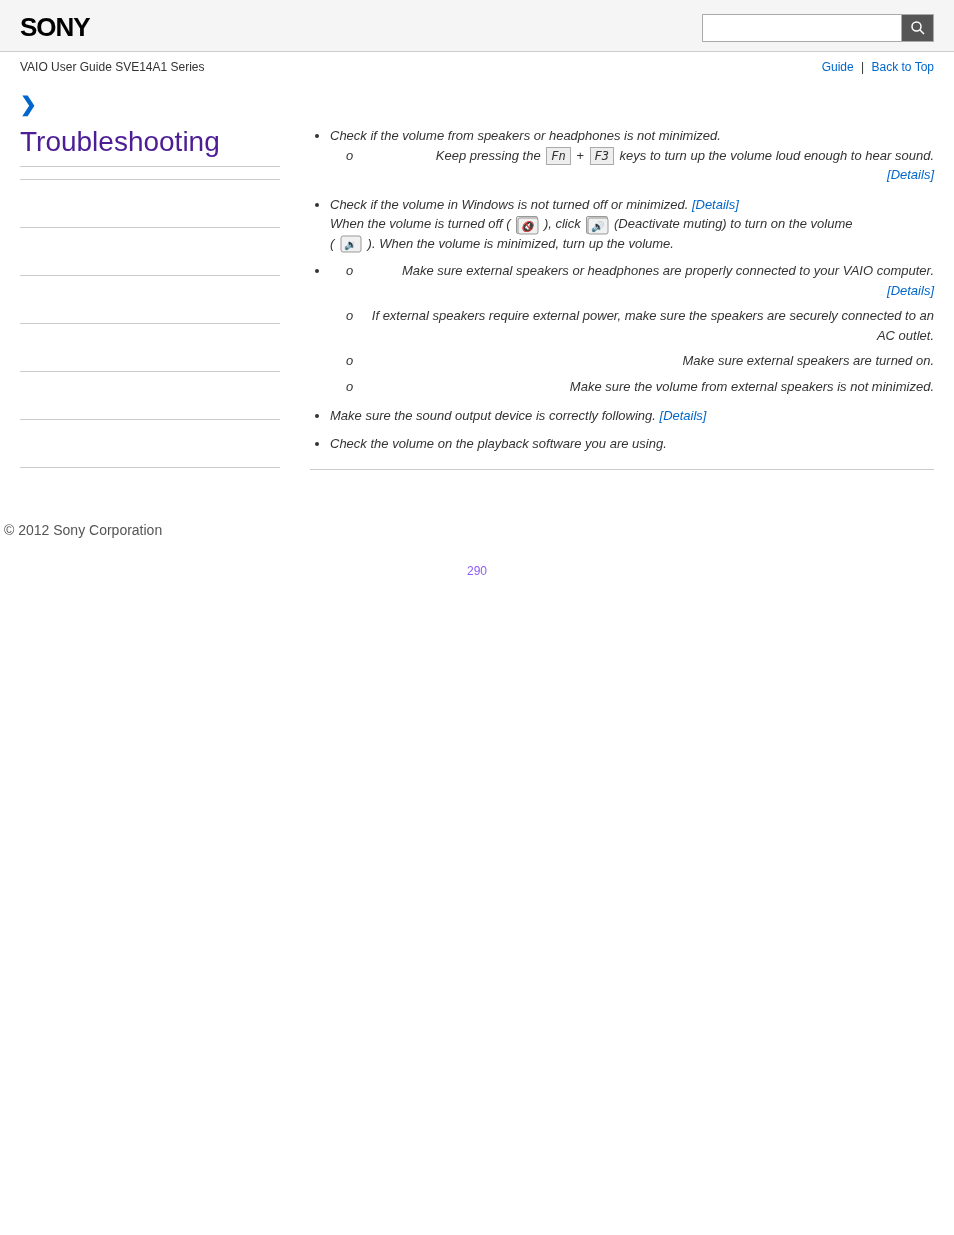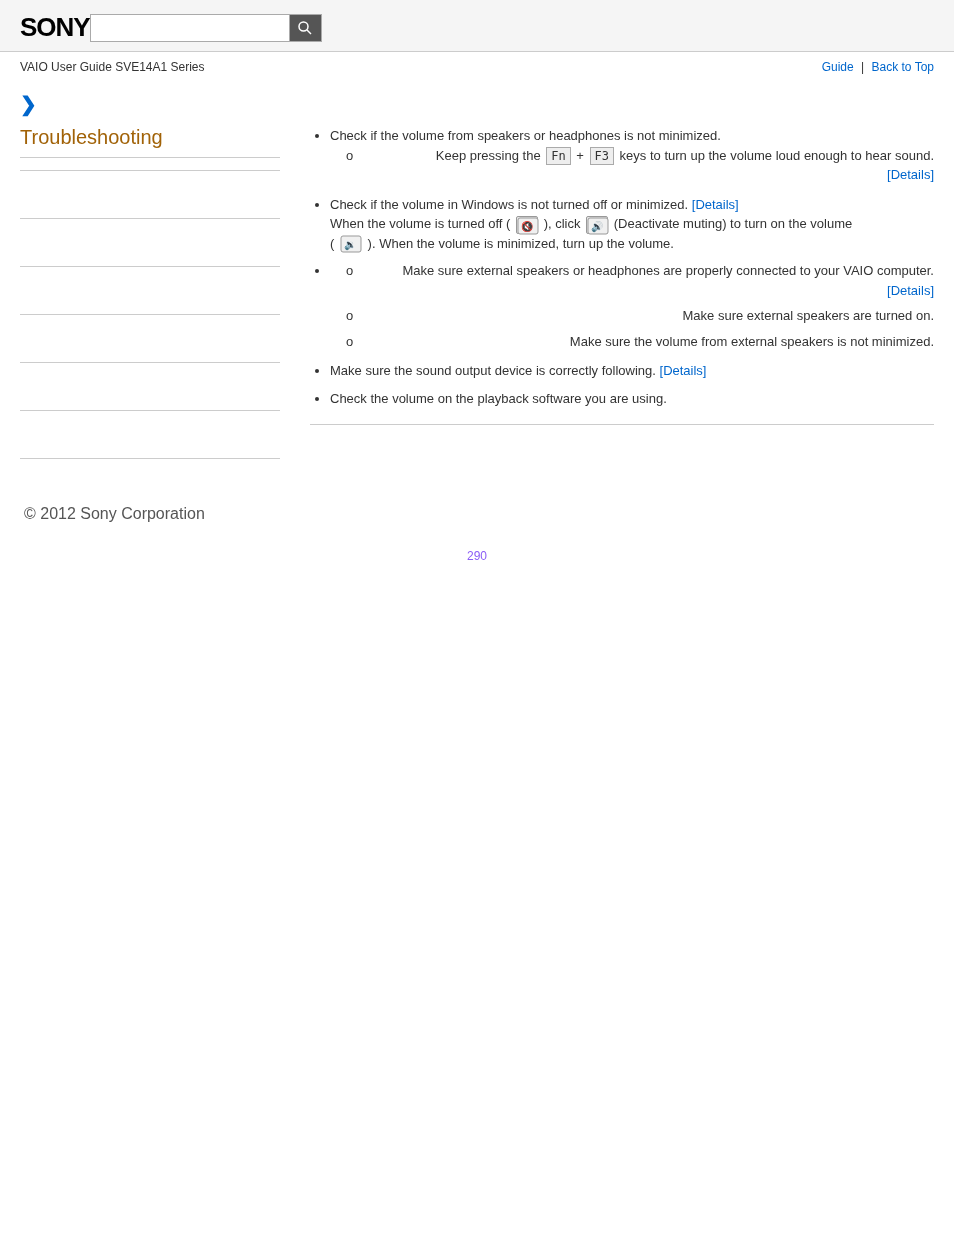--- a/index.html
+++ b/index.html
@@ -9,21 +9,21 @@
       color: #333;
       background: #fff;
       width: 954px;
       min-height: 1235px;
     }
 
     
     .header {
       display: flex;
       align-items: center;
-      justify-content: flex-start;
+      justify-content: space-between;
       padding: 12px 20px 8px 20px;
       border-bottom: 1px solid #ccc;
       background: #f5f5f5;
     }
     .sony-logo {
       font-size: 26px;
       font-weight: bold;
       letter-spacing: -1px;
       color: #000;
       font-family: Arial, sans-serif;
@@ -93,23 +93,23 @@
       gap: 0;
     }
 
     
     .sidebar {
       width: 280px;
       flex-shrink: 0;
       padding-right: 20px;
     }
     .sidebar-section-title {
-      font-size: 20px;
+      font-size: 28px;
       font-weight: normal;
-      color: #a16207;
+      color: #4c1d95;
       margin-bottom: 12px;
       padding-bottom: 8px;
       border-bottom: 1px solid #ccc;
     }
     .sidebar-divider {
       border: none;
       border-top: 1px solid #ccc;
       margin: 10px 0;
     }
     .sidebar-item-text {
@@ -122,20 +122,21 @@
     
     .content {
       flex: 1;
       padding-left: 10px;
     }
 
     .content ul {
       list-style: disc;
       padding-left: 20px;
       margin-bottom: 10px;
+      font-style: italic;
     }
     .content ul li {
       margin-bottom: 8px;
       line-height: 1.5;
     }
     .content ul.sub-list {
       list-style: none;
       padding-left: 16px;
     }
     .content ul.sub-list li {
@@ -187,22 +188,22 @@
     }
 
     .content-divider {
       border: none;
       border-top: 1px solid #ccc;
       margin: 16px 0;
     }
 
     
     .footer {
-      padding: 16px 24px;
-      font-size: 16px;
+      padding: 16px 4px;
+      font-size: 14px;
       color: #555;
     }
     .page-number {
       text-align: center;
       font-size: 12px;
       color: #8b5cf6;
       padding: 10px 0;
     }
   </style>
 </head>
@@ -301,20 +302,21 @@
         </span>
         <span>). When the volume is minimized, turn up the volume.</span>
       </li>
 
       <li>
         <ul class="sub-list">
           <li>
             <span>Make sure external speakers or headphones are properly connected to your VAIO computer.</span>
             <a href="#" class="details-link">[Details]</a>
           </li>
+          <li>If external speakers require external power, make sure the speakers are securely connected to an AC outlet.</li>
           <li>Make sure external speakers are turned on.</li>
           <li>Make sure the volume from external speakers is not minimized.</li>
         </ul>
       </li>
 
       <li>
         <span>Make sure the sound output device is correctly following.</span>
         <a href="#" class="details-link">[Details]</a>
       </li>
 

